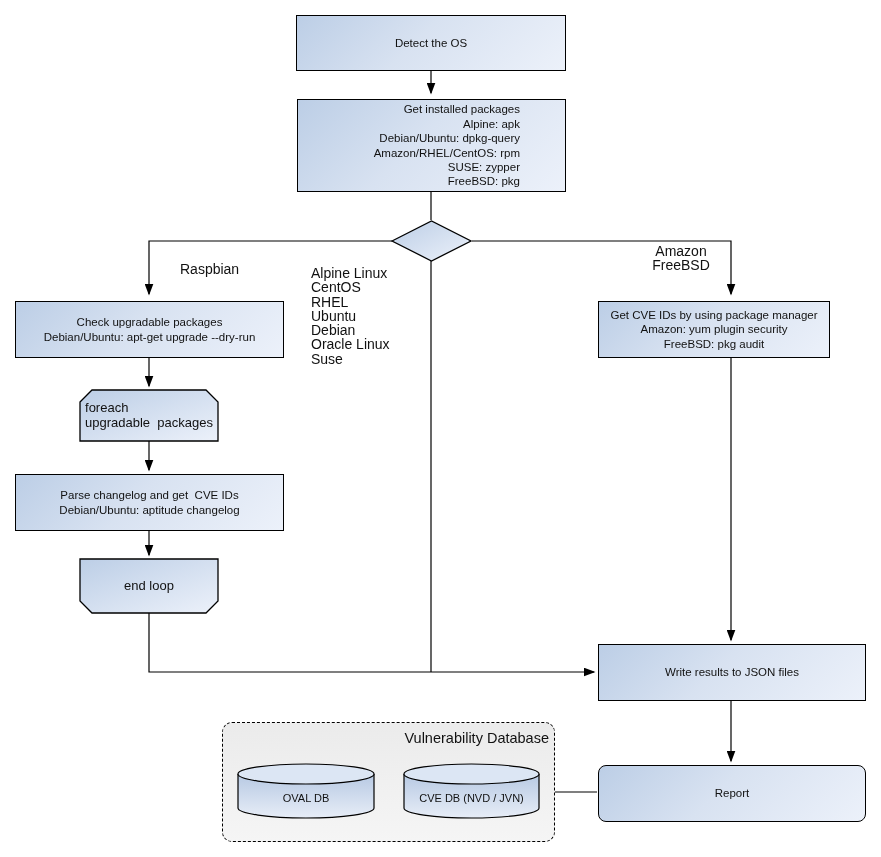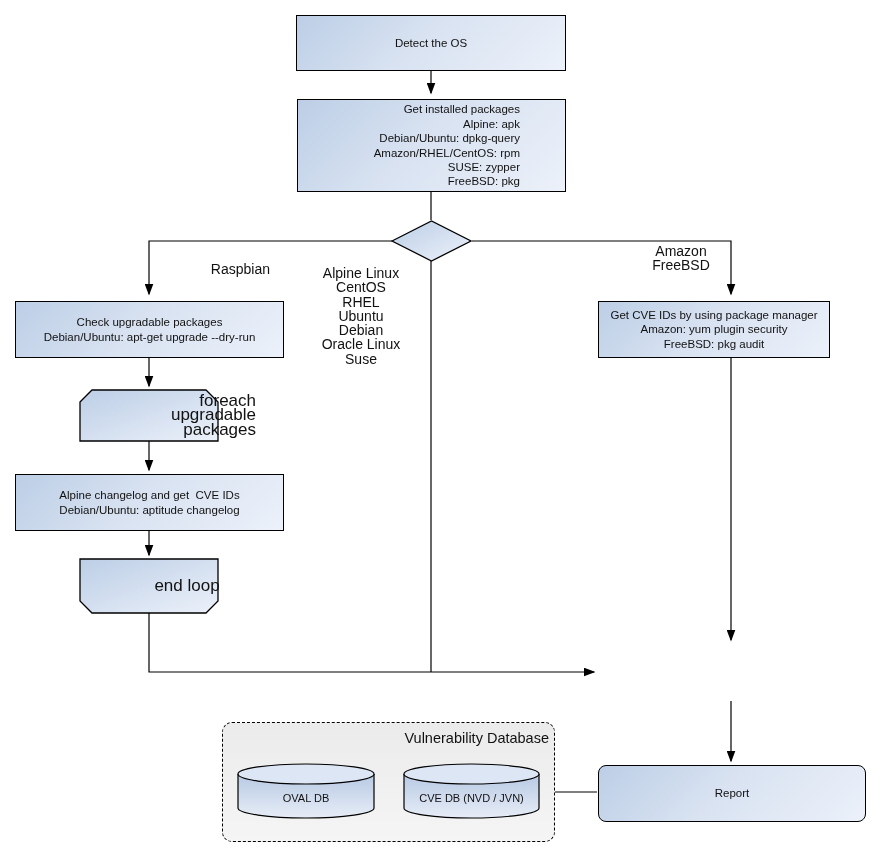--- a/index.html
+++ b/index.html
@@ -39,26 +39,25 @@
   .node.align-right .txt {
     text-align: right;
     padding-right: 45px;
   }
 
   .shape-label {
     position: absolute;
     display: flex;
     align-items: center;
     justify-content: center;
-    font-size: 17px;
+    font-size: 13px;
     line-height: 14.4px;
     color: #111111;
-    text-align: right;
+    text-align: left;
     white-space: pre-wrap;
-    margin-left: 38px;
   }
 
   .edge-label {
     position: absolute;
     font-size: 14px;
     line-height: 13.5px;
     color: #111111;
     white-space: pre-wrap;
   }
 
@@ -148,43 +147,46 @@
 
   <div class="node" style="left:15px; top:301px; width:269px; height:57px;">
     <div class="txt">Check upgradable packages
 Debian/Ubuntu: apt-get upgrade --dry-run</div>
   </div>
 
   <div class="shape-label" style="left:80px; top:390px; width:138px; height:51px;">foreach
 upgradable  packages</div>
 
   <div class="node" style="left:15px; top:474px; width:269px; height:57px;">
-    <div class="txt">Alpine changelog and get  CVE IDs
+    <div class="txt">Parse changelog and get  CVE IDs
 Debian/Ubuntu: aptitude changelog</div>
   </div>
 
   <div class="shape-label" style="left:80px; top:559px; width:138px; height:54px;border-radius:24px;">end loop</div>
 
   <div class="node" style="left:598px; top:301px; width:232px; height:57px;">
     <div class="txt">Get CVE IDs by using package manager
 Amazon: yum plugin security
 FreeBSD: pkg audit</div>
   </div>
 
+  <div class="node" style="left:598px; top:644px; width:268px; height:57px;">
+    <div class="txt">Write results to JSON files</div>
+  </div>
 
   <div class="node" style="left:598px; top:765px; width:268px; height:57px;border-radius:8px;">
     <div class="txt">Report</div>
   </div>
 
-  <div class="edge-label" style="left:180px; top:263px; width:90px; text-align:right;">Raspbian</div>
+  <div class="edge-label" style="left:180px; top:263px; width:90px; text-align:left;">Raspbian</div>
 
   <div class="edge-label" style="left:643px; top:245px; width:76px; text-align:center;">Amazon
 FreeBSD</div>
 
-  <div class="edge-label" style="left:311px; top:266px; width:100px; text-align:center; line-height:14.3px;">Alpine Linux
+  <div class="edge-label" style="left:311px; top:266px; width:100px; text-align:left; line-height:14.3px;">Alpine Linux
 CentOS
 RHEL
 Ubuntu
 Debian
 Oracle Linux
 Suse</div>
 
   <div class="db-container">
     <div class="db-title">Vulnerability Database</div>
   </div>

